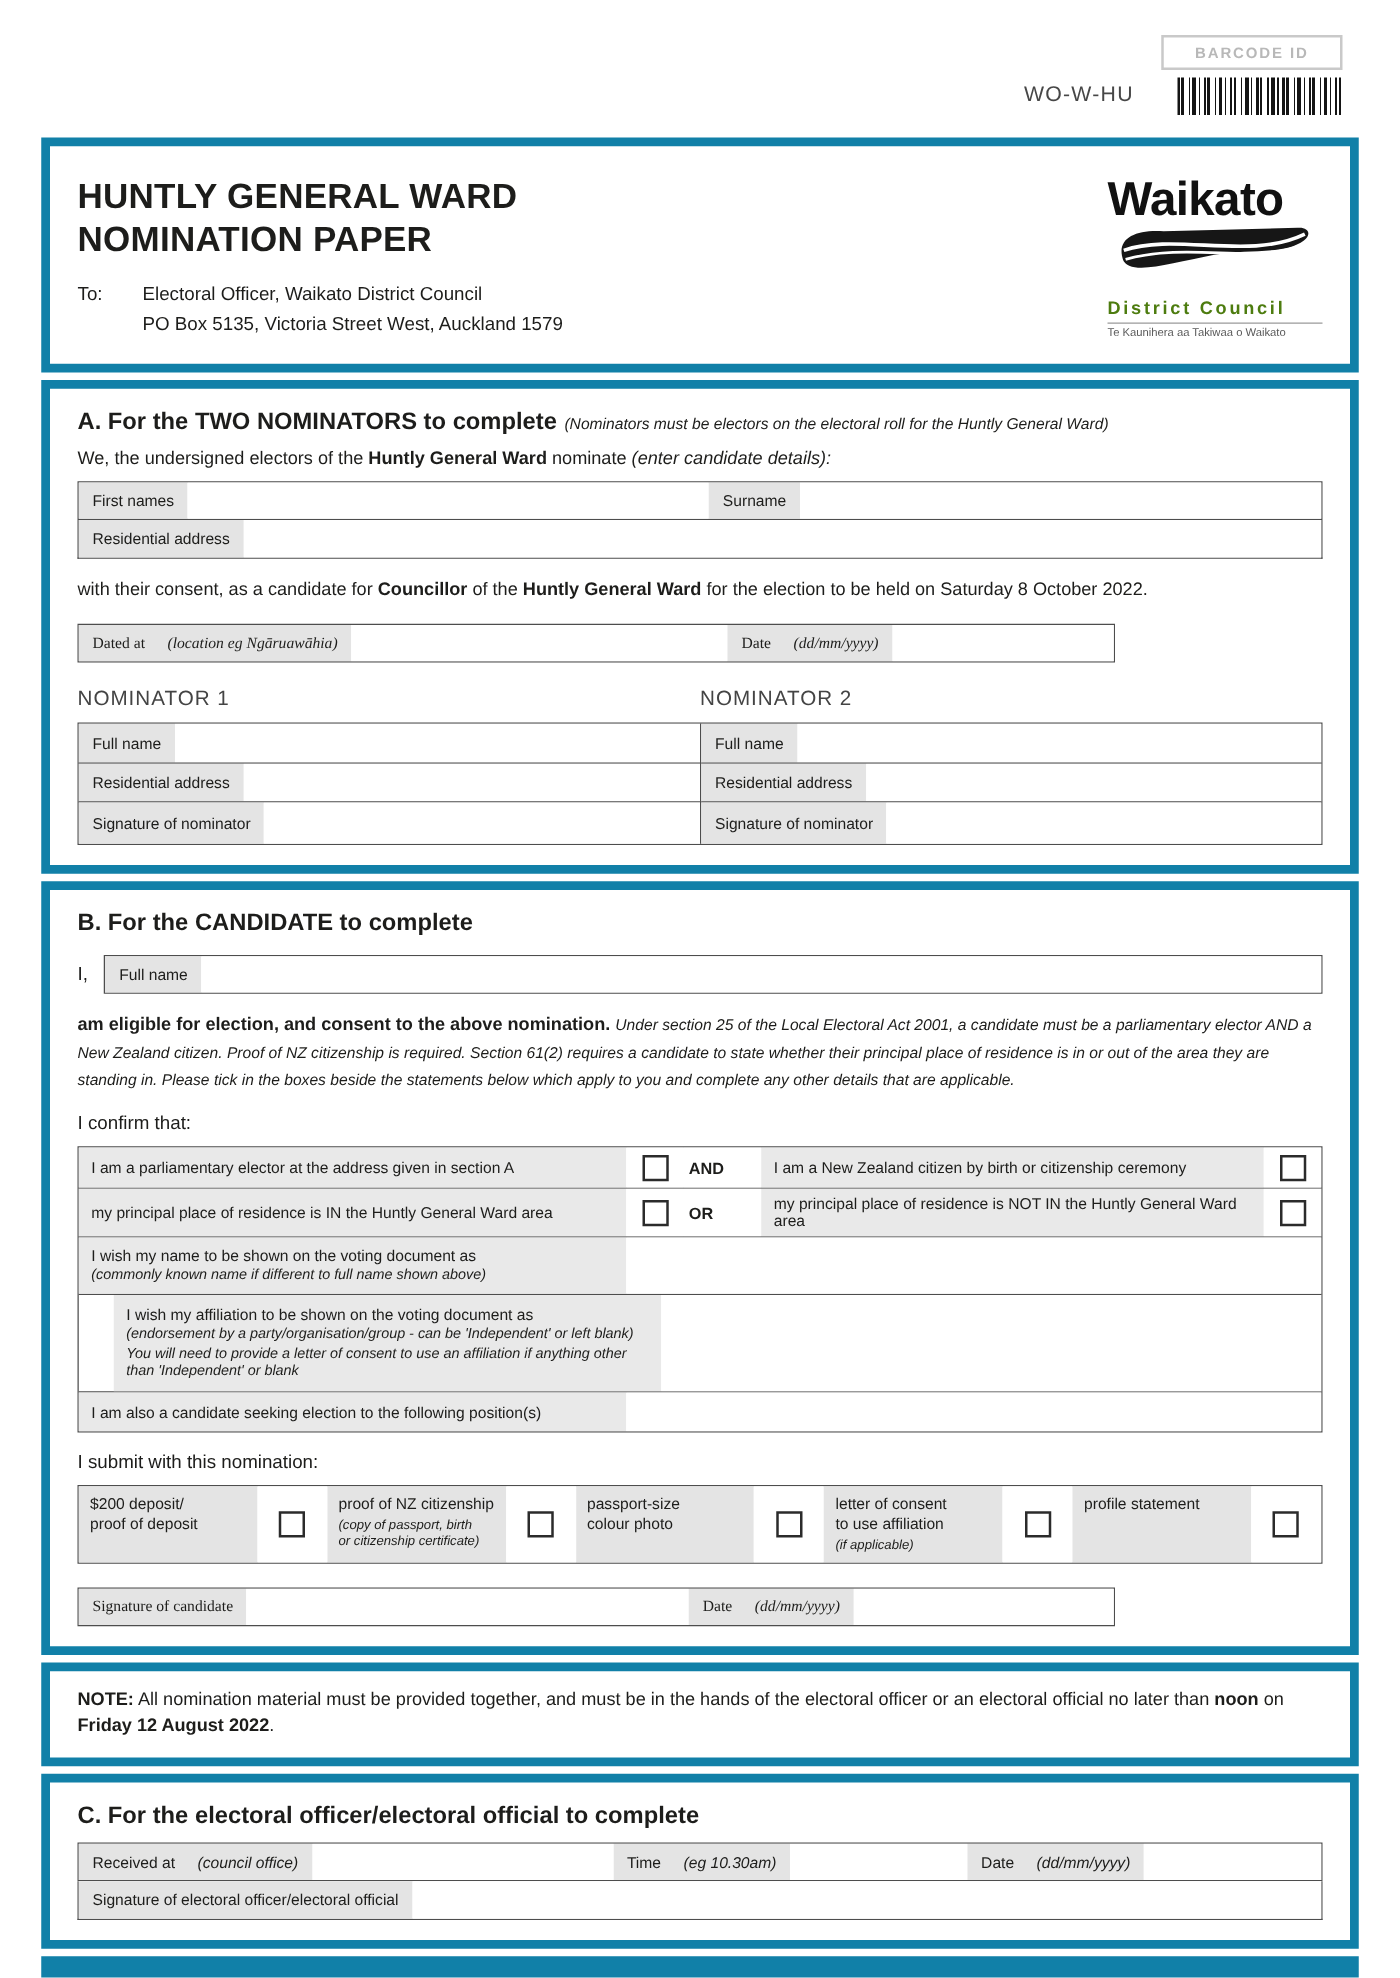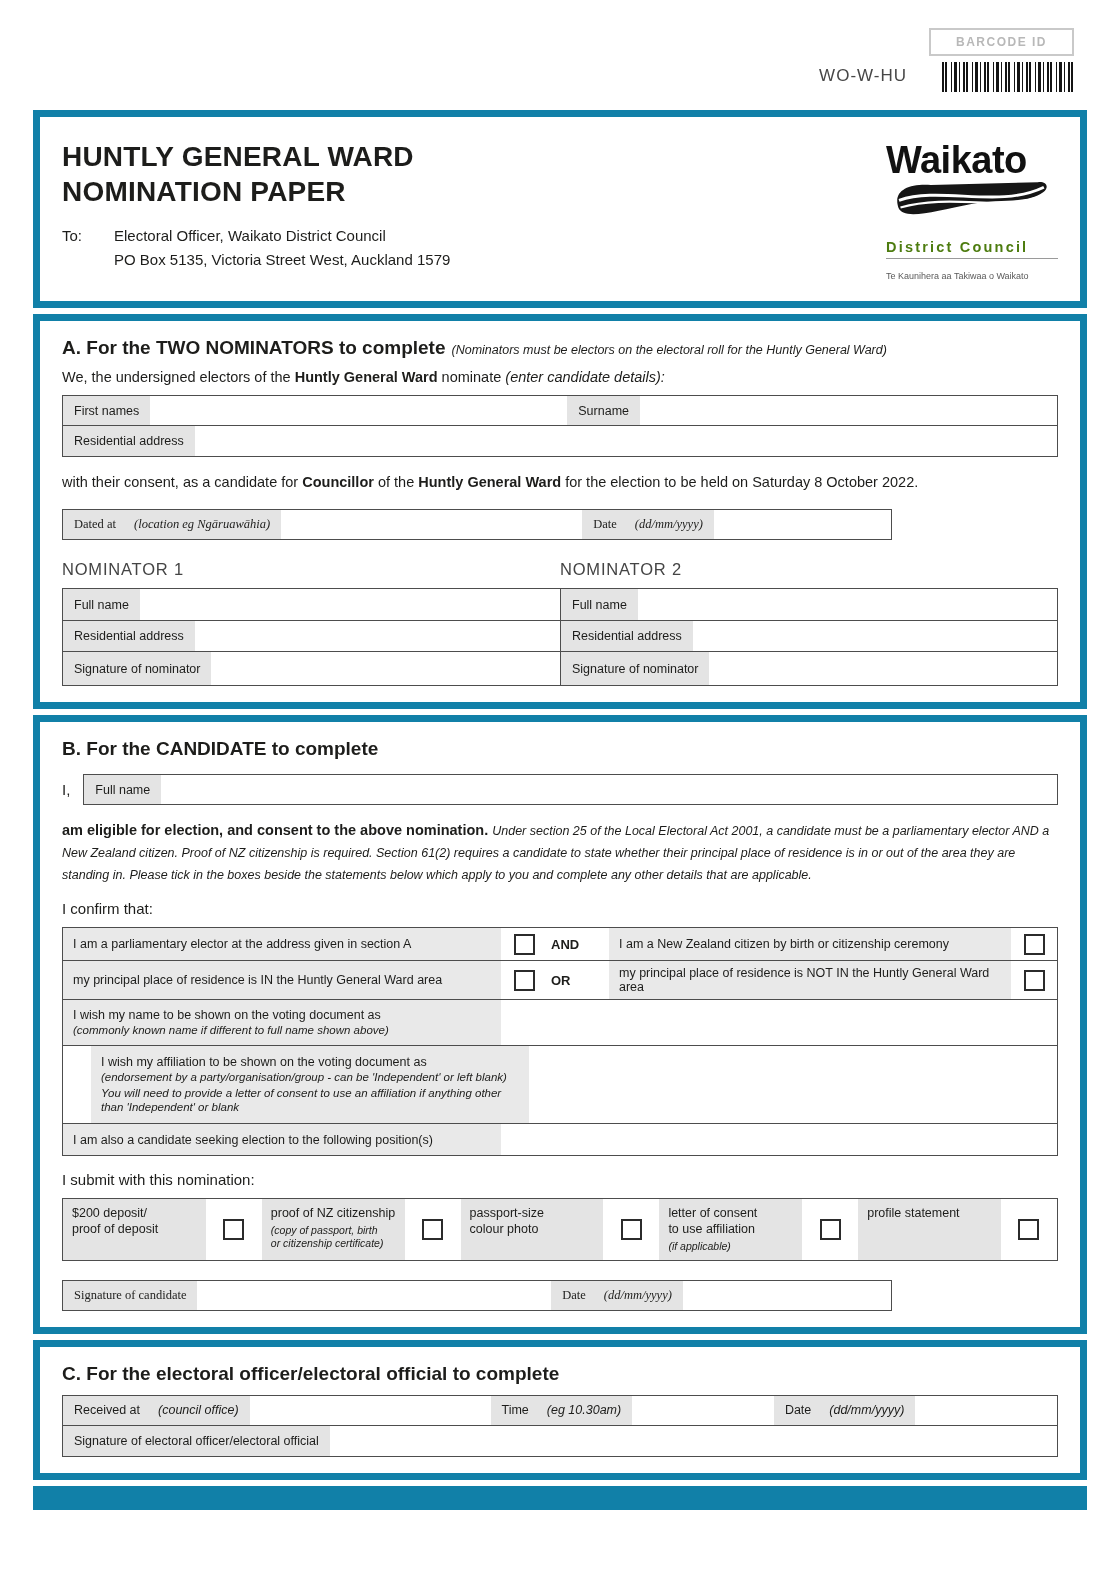--- a/index.html
+++ b/index.html
@@ -22,21 +22,21 @@
   .panel { border:7px solid var(--teal); background:#fff; margin-bottom:6px; padding:16px 22px; }
   
   .header-panel { display:flex; justify-content:space-between; align-items:flex-start; padding:22px 22px 20px; }
   .title { font-size:28px; line-height:1.25; font-weight:bold; color:var(--ink); letter-spacing:0.2px; }
   .to-row { display:flex; gap:32px; margin-top:18px; font-size:15px; }
   .to-address { display:flex; flex-direction:column; gap:7px; }
   .logo { width:172px; display:flex; flex-direction:column; align-items:stretch; margin-top:2px; }
   .logo-name { font-size:38px; font-weight:bold; color:#111; letter-spacing:-0.5px; line-height:1; }
   .logo-swoosh { width:168px; height:42px; margin-top:1px; }
   .logo-sub { font-size:14.5px; font-weight:bold; letter-spacing:2.2px; color:#4d7c0f; margin-top:17px; white-space:nowrap; }
-  .logo-tagline { font-size:9px; color:#5a5a5a; margin-top:3px; border-top:1px solid #9a9a9a; padding-top:12px; }
+  .logo-tagline { font-size:9px; color:#5a5a5a; margin-top:3px; border-top:1px solid #9a9a9a; padding-top:2px; }
   
   .sec-heading { font-size:19px; }
   .h-bold { font-weight:bold; }
   .h-note { font-style:italic; font-size:12.5px; font-weight:normal; margin-left:6px; }
   
   .intro { font-size:14.5px; margin-top:10px; }
   .ftable { margin-top:10px; }
   .ftable .frow + .frow { border-top:0; }
   .frow { display:flex; align-items:stretch; border:1px solid var(--line); min-height:31px; background:#fff; }
   .flabel { display:flex; align-items:center; background:var(--graybg); font-size:12.5px; color:var(--ink);
@@ -317,20 +317,23 @@
         <span class="flabel">Signature of candidate</span>
         <span class="finput grow-lg"></span>
         <span class="flabel">
             <span>Date</span>
             <span class="hint">(dd/mm/yyyy)</span>
           </span>
         <span class="finput"></span>
       </div>
     </div>
 
+    <div class="panel note-panel">
+      <p class="note-text"><b>NOTE:</b><span> All nomination material must be provided together, and must be in the hands of the electoral officer or an electoral official no later than </span><b>noon</b><span> on </span><b>Friday 12 August 2022</b><span>.</span></p>
+    </div>
 
     <div class="panel">
       <div class="sec-heading"><span class="h-bold">C. For the electoral officer/electoral official to complete</span></div>
       <div class="ftable">
         <div class="frow">
           <span class="flabel">
               <span>Received at</span>
               <span class="hint">(council office)</span>
             </span>
           <span class="finput grow-lg"></span>

